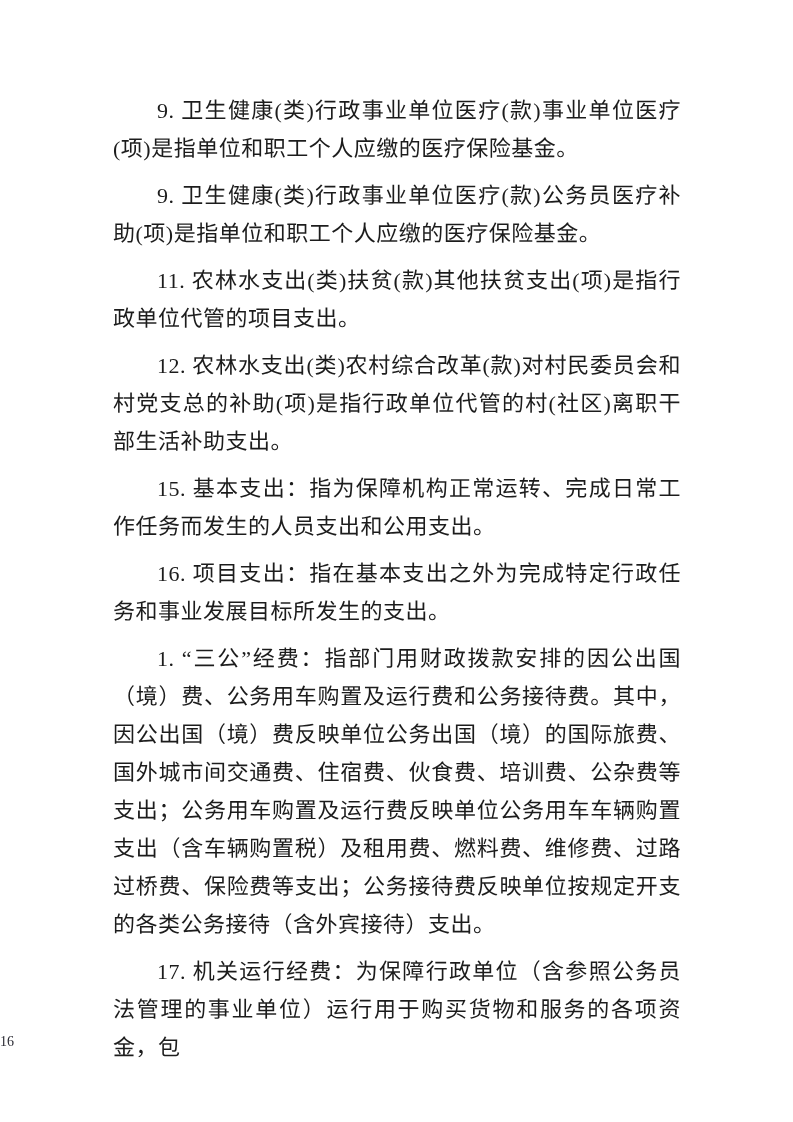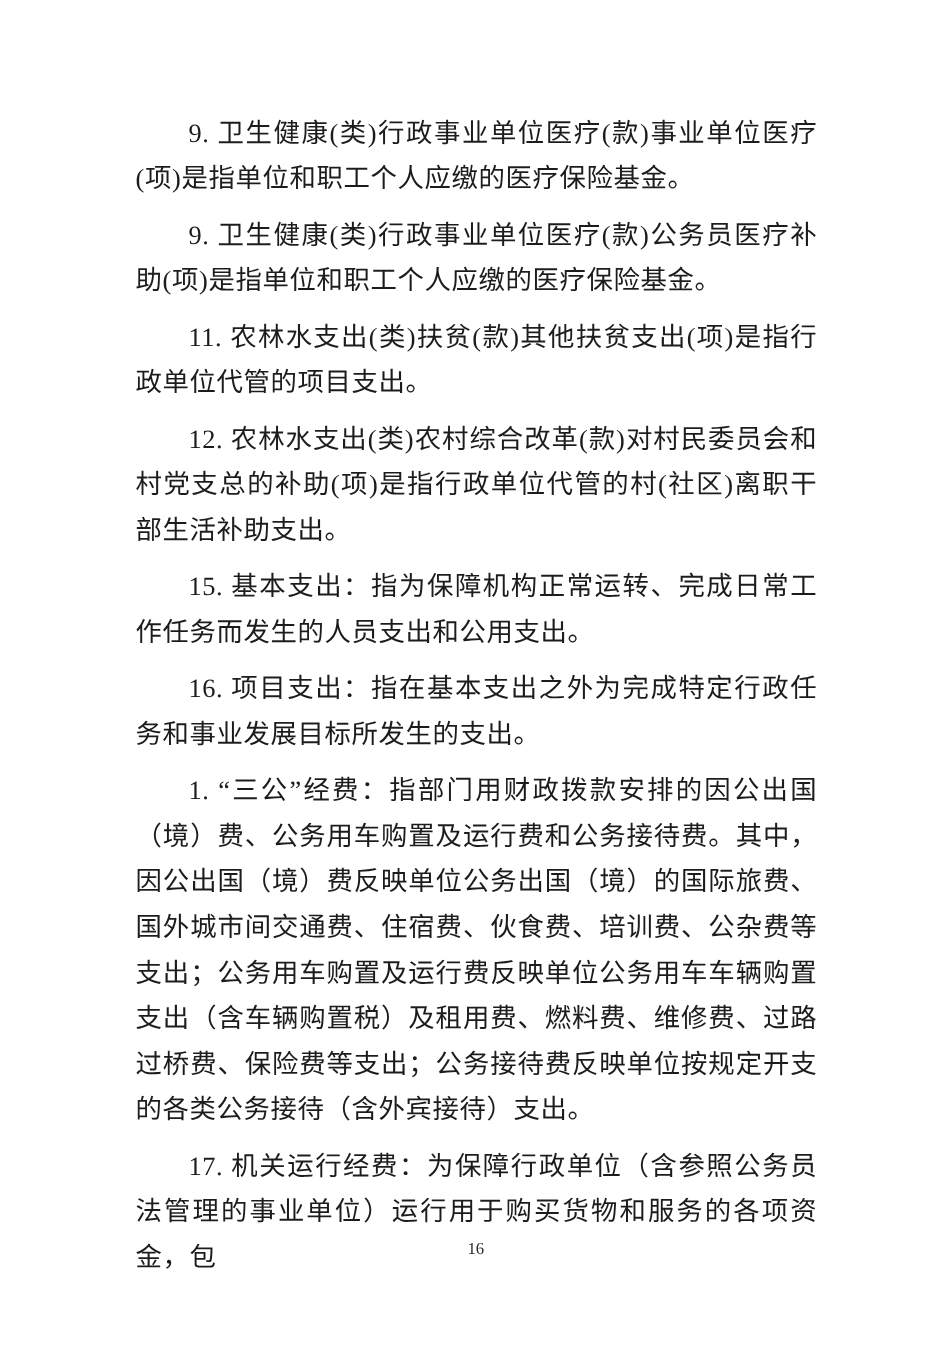--- a/index.html
+++ b/index.html
@@ -32,21 +32,20 @@
     text-align: justify;
     text-justify: inter-ideograph;
     letter-spacing: 0.5px;
     word-break: break-all;
   }
   .footer {
     position: absolute;
     bottom: 72px;
     left: 0;
     width: 100%;
-    text-align: center;
   }
   .page-number {
     font-size: 14px;
     color: #2a2a33;
     font-family: "Liberation Serif", "DejaVu Serif", serif;
   }
 </style>
 </head>
 <body>
 

